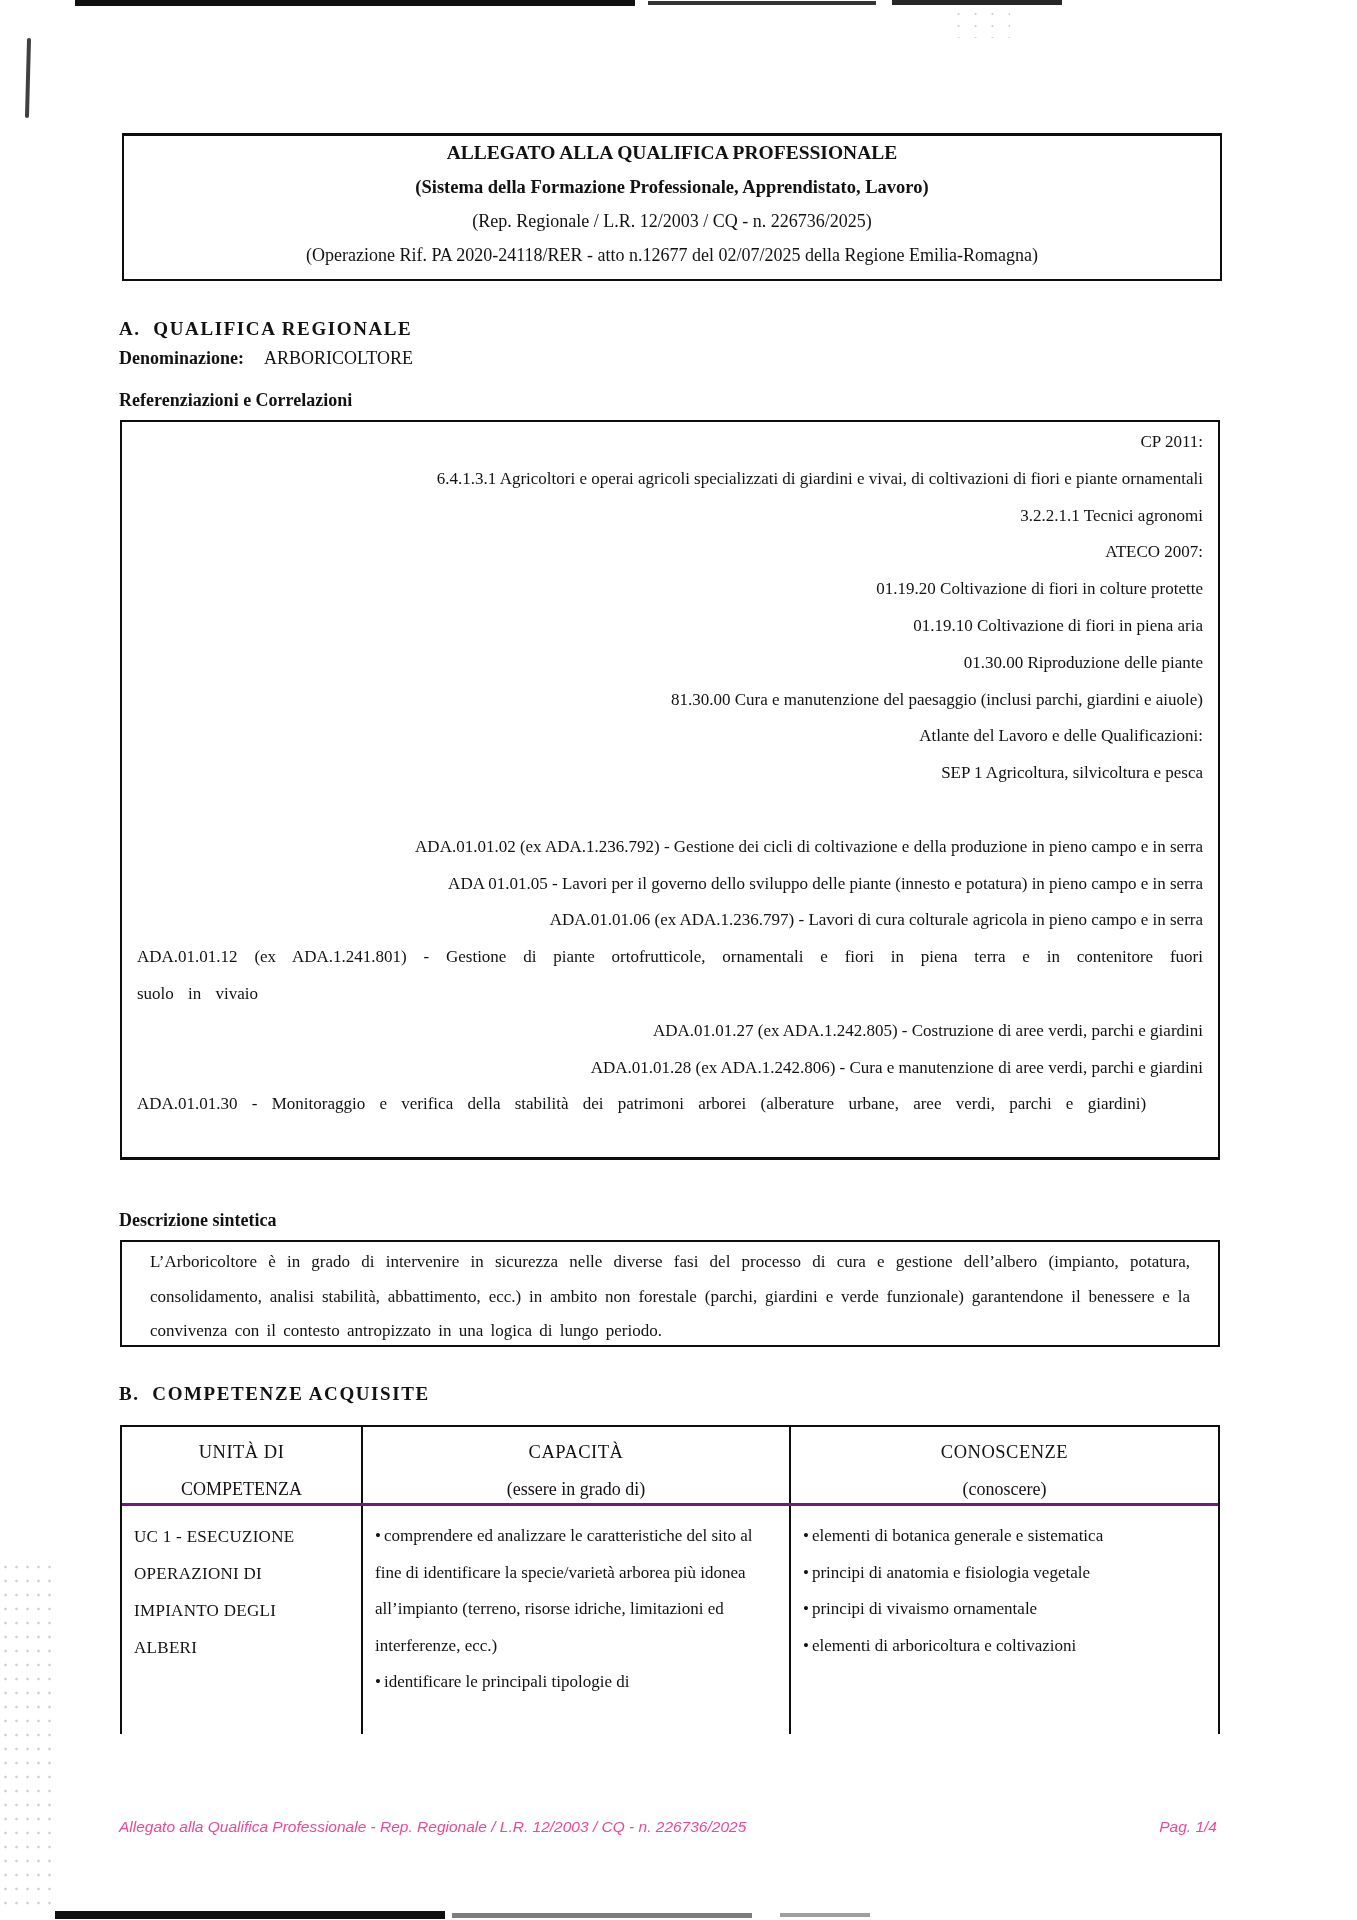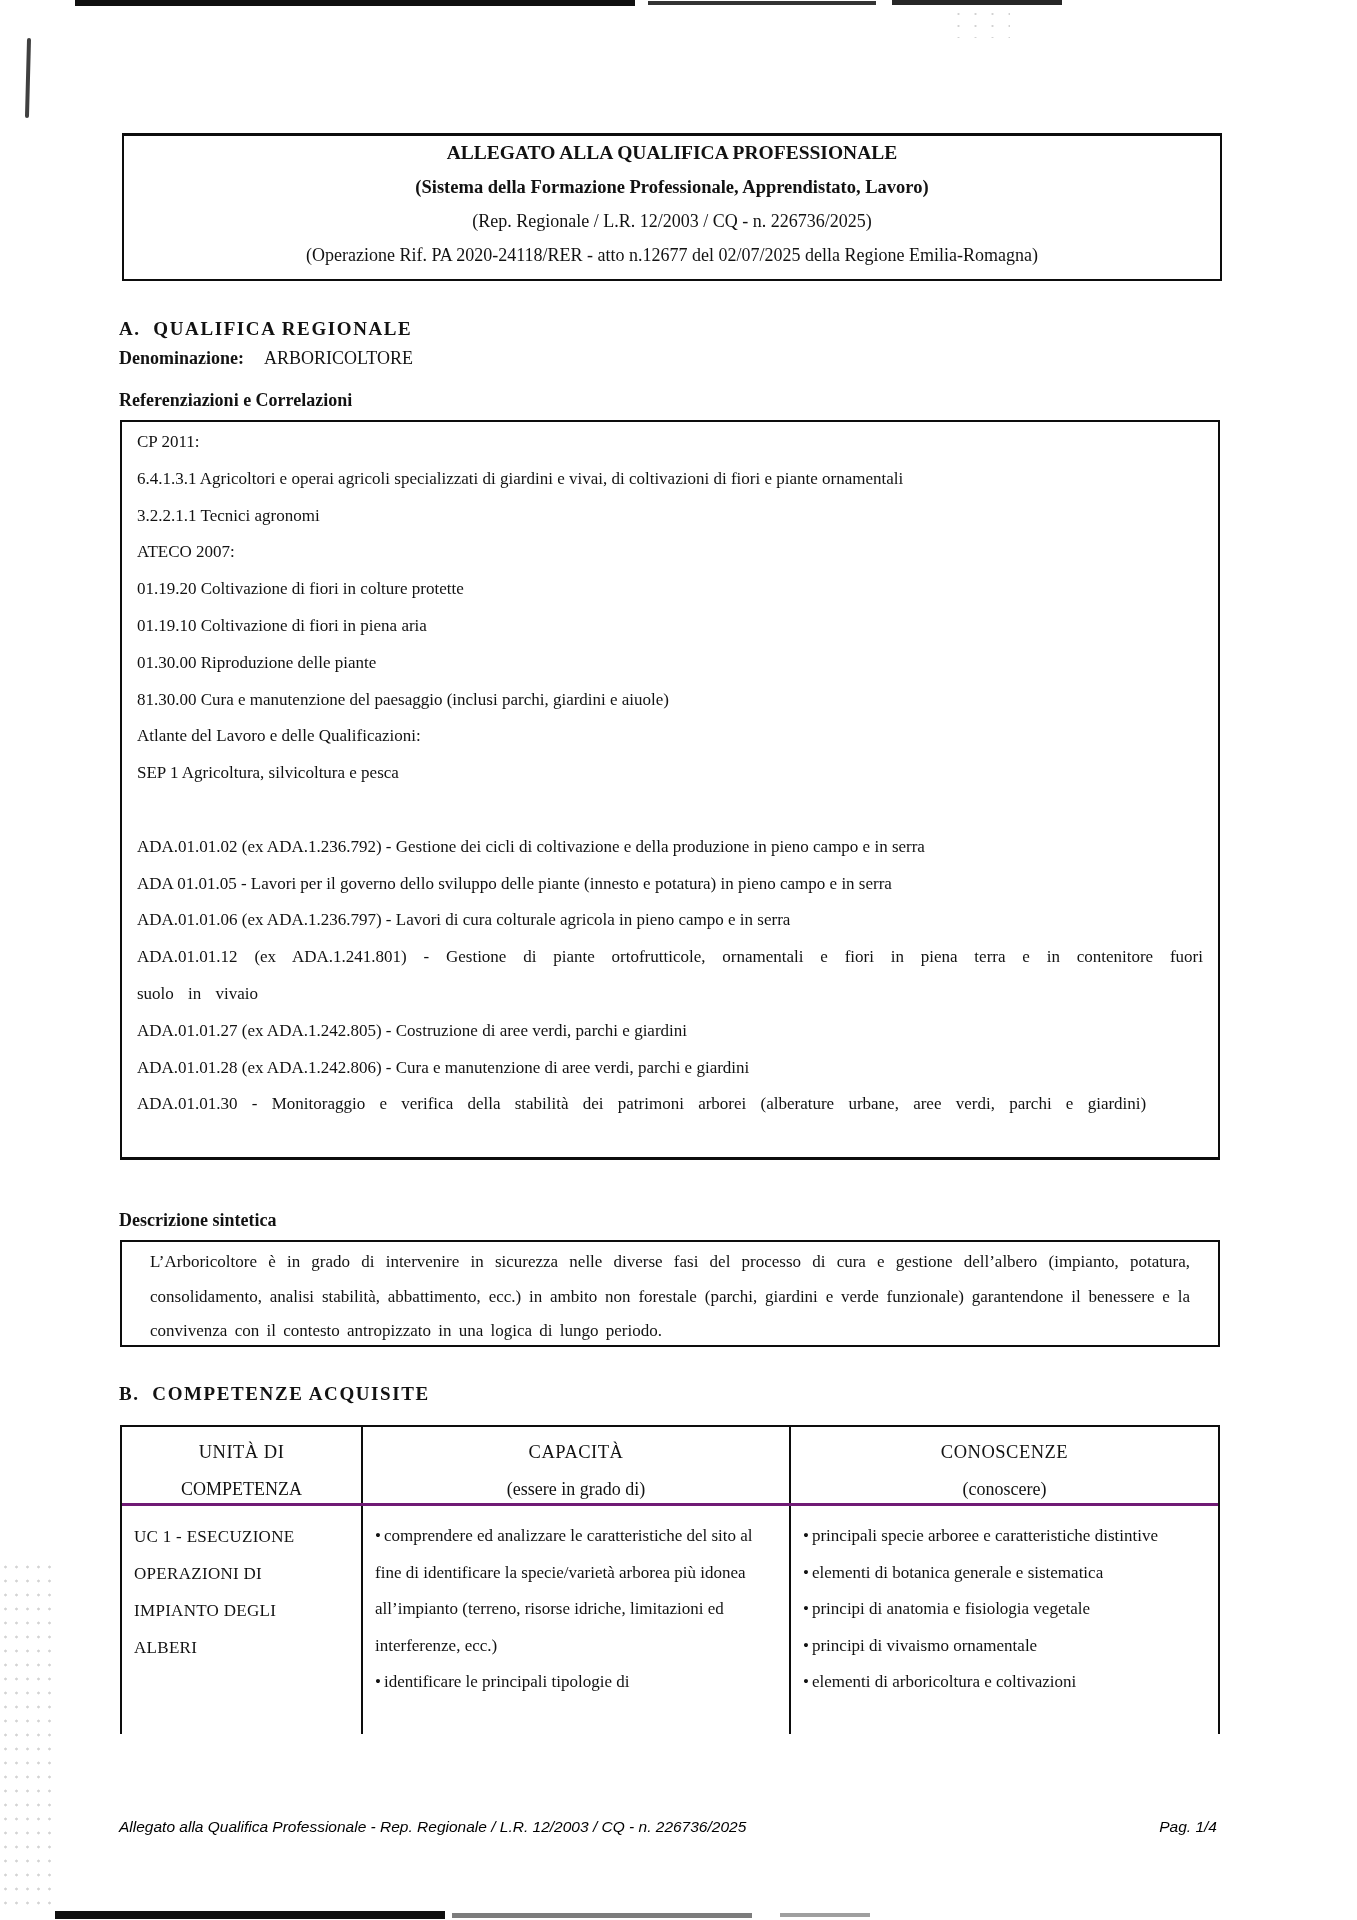--- a/index.html
+++ b/index.html
@@ -81,20 +81,21 @@
     border: 2px solid #0d0d0d;
     border-bottom-width: 3px;
     padding: 2px 15px;
     overflow: hidden;
   }
   .boxline {
     margin: 0;
     font-size: 17px;
     line-height: 36.8px;
     min-height: 36.8px;
+    text-align: right;
   }
   .boxline.justify { text-align: justify; word-spacing: 10px; }
 
   
   #descrizione-heading {
     position: absolute; left: 119px; top: 1210px;
     font-weight: bold; font-size: 18px;
   }
   #descrizione-box {
     position: absolute; left: 120px; top: 1240px;
@@ -151,21 +152,21 @@
   .bullet::before { content: "\2022 "; padding-right: 3px; }
 
   
   #footer {
     position: absolute; left: 119px; top: 1818px;
     width: 1098px;
     display: flex; justify-content: space-between;
     font-family: "Liberation Sans", sans-serif;
     font-style: italic;
     font-size: 15.5px;
-    color: #000000;
+    color: #ec4899;
   }
 </style>
 </head>
 <body>
 
 <div class="artifact" id="artifact-top-1"></div>
 <div class="artifact" id="artifact-top-2"></div>
 <div class="artifact" id="artifact-top-3"></div>
 <div class="artifact" id="artifact-left-squiggle"></div>
 <div class="artifact" id="artifact-bottom-1"></div>
@@ -240,21 +241,20 @@
         <p class="uc-line">IMPIANTO DEGLI</p>
         <p class="uc-line">ALBERI</p>
       </div>
     <div class="cell">
 
     <p class="bullet">comprendere ed analizzare le caratteristiche del sito al fine di identificare la specie/varietà arborea più idonea all’impianto (terreno, risorse idriche, limitazioni ed interferenze, ecc.)</p>
         <p class="bullet">identificare le principali tipologie di</p>
       </div>
     <div class="cell">
 
-    <p class="bullet">principali specie arboree e caratteristiche distintive</p>
         <p class="bullet">elementi di botanica generale e sistematica</p>
         <p class="bullet">principi di anatomia e fisiologia vegetale</p>
         <p class="bullet">principi di vivaismo ornamentale</p>
         <p class="bullet">elementi di arboricoltura e coltivazioni</p>
       </div>
   </div>
 </div>
 
 <div id="footer">
   <span>Allegato alla Qualifica Professionale - Rep. Regionale / L.R. 12/2003 / CQ - n. 226736/2025</span>

